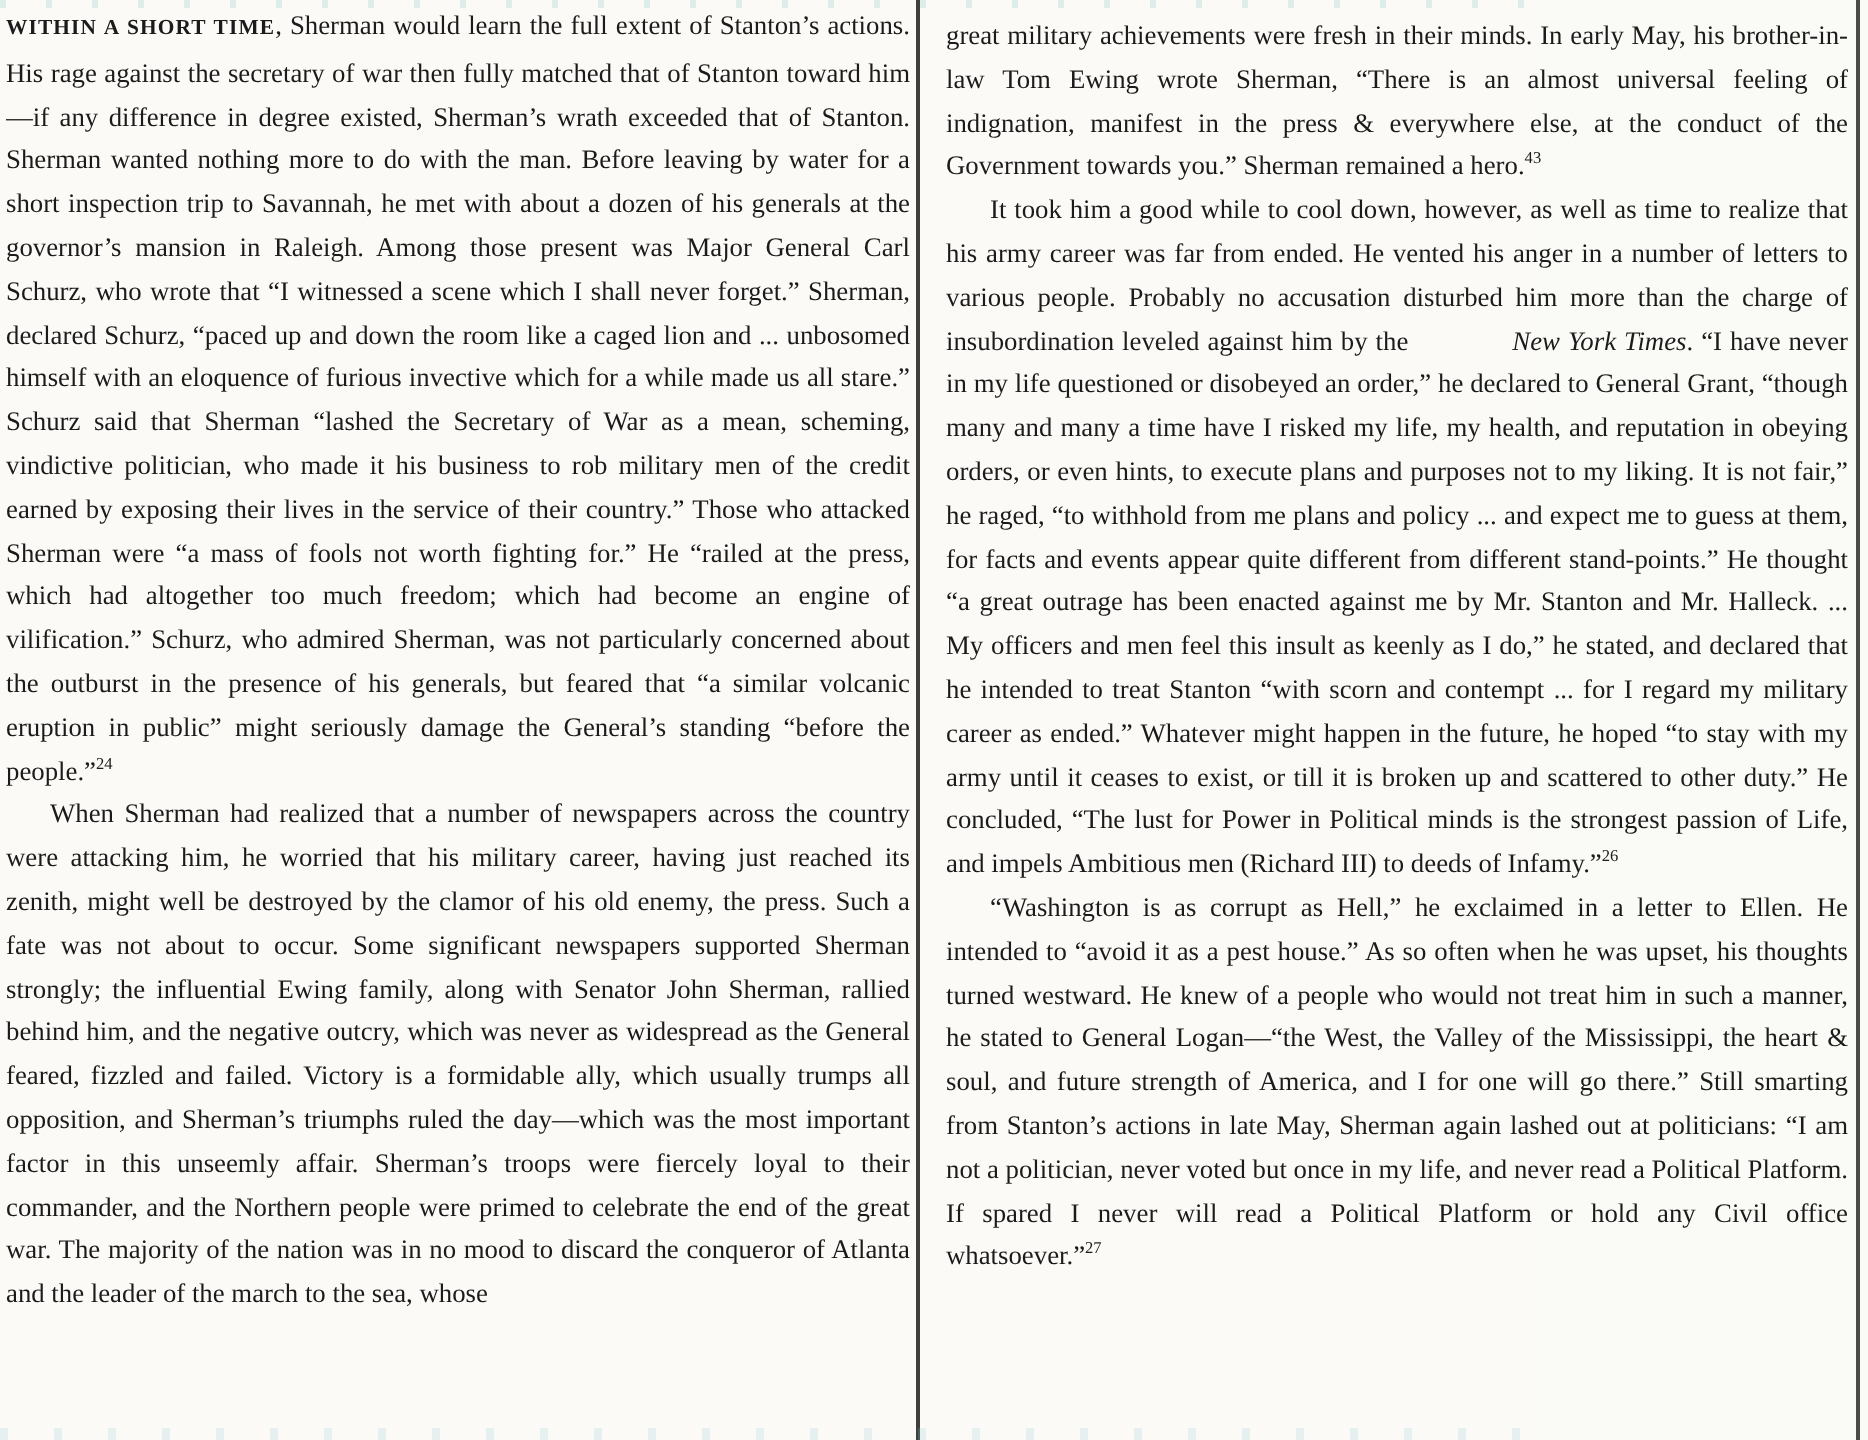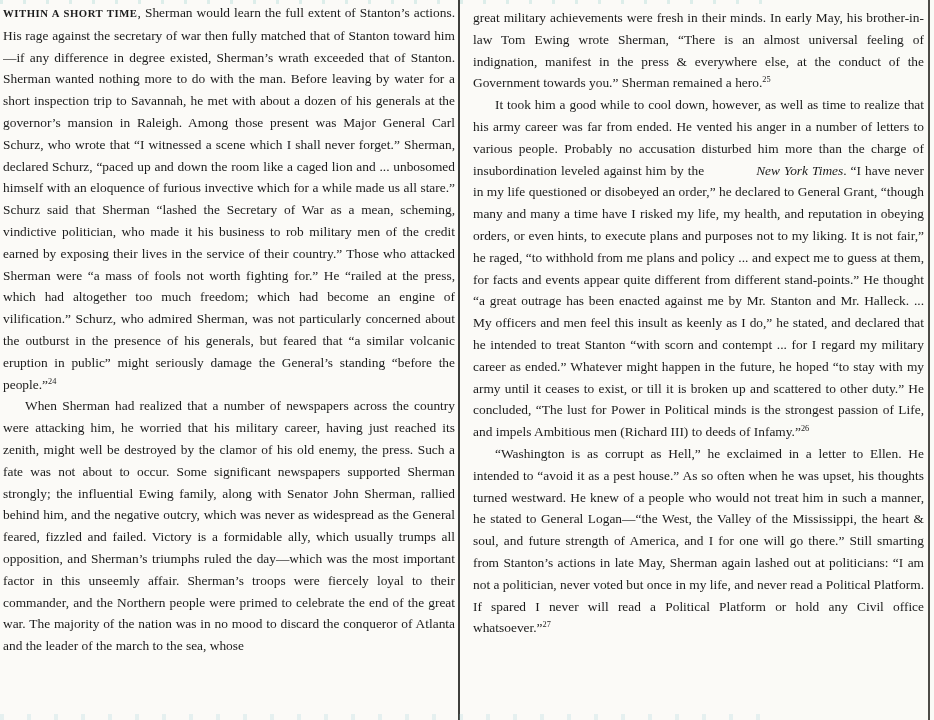--- a/index.html
+++ b/index.html
@@ -53,20 +53,20 @@
   <div class="artifact-top"></div>
 
   <div class="col col-left">
       <p class="para"><span class="smallcaps">WITHIN A SHORT TIME</span><span>, Sherman would learn the full extent of Stanton’s actions. His rage against the secretary of war then fully matched that of Stanton toward him—if any difference in degree existed, Sherman’s wrath exceeded that of Stanton. Sherman wanted nothing more to do with the man. Before leaving by water for a short inspection trip to Savannah, he met with about a dozen of his generals at the governor’s mansion in Raleigh. Among those present was Major General Carl Schurz, who wrote that “I witnessed a scene which I shall never forget.” Sherman, declared Schurz, “paced up and down the room like a caged lion and ... unbosomed himself with an eloquence of furious invective which for a while made us all stare.” Schurz said that Sherman “lashed the Secretary of War as a mean, scheming, vindictive politician, who made it his business to rob military men of the credit earned by exposing their lives in the service of their country.” Those who attacked Sherman were “a mass of fools not worth fighting for.” He “railed at the press, which had altogether too much freedom; which had become an engine of vilification.” Schurz, who admired Sherman, was not particularly concerned about the outburst in the presence of his generals, but feared that “a similar volcanic eruption in public” might seriously damage the General’s standing “before the people.”</span><span class="sup">24</span></p>
       <p class="para indent"><span>When Sherman had realized that a number of newspapers across the country were attacking him, he worried that his military career, having just reached its zenith, might well be destroyed by the clamor of his old enemy, the press. Such a fate was not about to occur. Some significant newspapers supported Sherman strongly; the influential Ewing family, along with Senator John Sherman, rallied behind him, and the negative outcry, which was never as widespread as the General feared, fizzled and failed. Victory is a formidable ally, which usually trumps all opposition, and Sherman’s triumphs ruled the day—which was the most important factor in this unseemly affair. Sherman’s troops were fiercely loyal to their commander, and the Northern people were primed to celebrate the end of the great war. The majority of the nation was in no mood to discard the conqueror of Atlanta and the leader of the march to the sea, whose</span></p>
     </div>
 
   <div class="divider"></div>
 
   <div class="col col-right">
-      <p class="para"><span>great military achievements were fresh in their minds. In early May, his brother-in-law Tom Ewing wrote Sherman, “There is an almost universal feeling of indignation, manifest in the press &amp; everywhere else, at the conduct of the Government towards you.” Sherman remained a hero.</span><span class="sup">25</span></p>
+      <p class="para"><span>great military achievements were fresh in their minds. In early May, his brother-in-law Tom Ewing wrote Sherman, “There is an almost universal feeling of indignation, manifest in the press &amp; everywhere else, at the conduct of the Government towards you.” Sherman remained a hero.</span><span class="sup">43</span></p>
       <p class="para indent"><span>It took him a good while to cool down, however, as well as time to realize that his army career was far from ended. He vented his anger in a number of letters to various people. Probably no accusation disturbed him more than the charge of insubordination leveled against him by the </span><span class="italic">New York Times</span><span>. “I have never in my life questioned or disobeyed an order,” he declared to General Grant, “though many and many a time have I risked my life, my health, and reputation in obeying orders, or even hints, to execute plans and purposes not to my liking. It is not fair,” he raged, “to withhold from me plans and policy ... and expect me to guess at them, for facts and events appear quite different from different stand-points.” He thought “a great outrage has been enacted against me by Mr. Stanton and Mr. Halleck. ... My officers and men feel this insult as keenly as I do,” he stated, and declared that he intended to treat Stanton “with scorn and contempt ... for I regard my military career as ended.” Whatever might happen in the future, he hoped “to stay with my army until it ceases to exist, or till it is broken up and scattered to other duty.” He concluded, “The lust for Power in Political minds is the strongest passion of Life, and impels Ambitious men (Richard III) to deeds of Infamy.”</span><span class="sup">26</span></p>
       <p class="para indent"><span>“Washington is as corrupt as Hell,” he exclaimed in a letter to Ellen. He intended to “avoid it as a pest house.” As so often when he was upset, his thoughts turned westward. He knew of a people who would not treat him in such a manner, he stated to General Logan—“the West, the Valley of the Mississippi, the heart &amp; soul, and future strength of America, and I for one will go there.” Still smarting from Stanton’s actions in late May, Sherman again lashed out at politicians: “I am not a politician, never voted but once in my life, and never read a Political Platform. If spared I never will read a Political Platform or hold any Civil office whatsoever.”</span><span class="sup">27</span></p>
     </div>
 
   <div class="edge-line"></div>
   <div class="artifact-bottom"></div>
 </div>
 
 </body></html>

